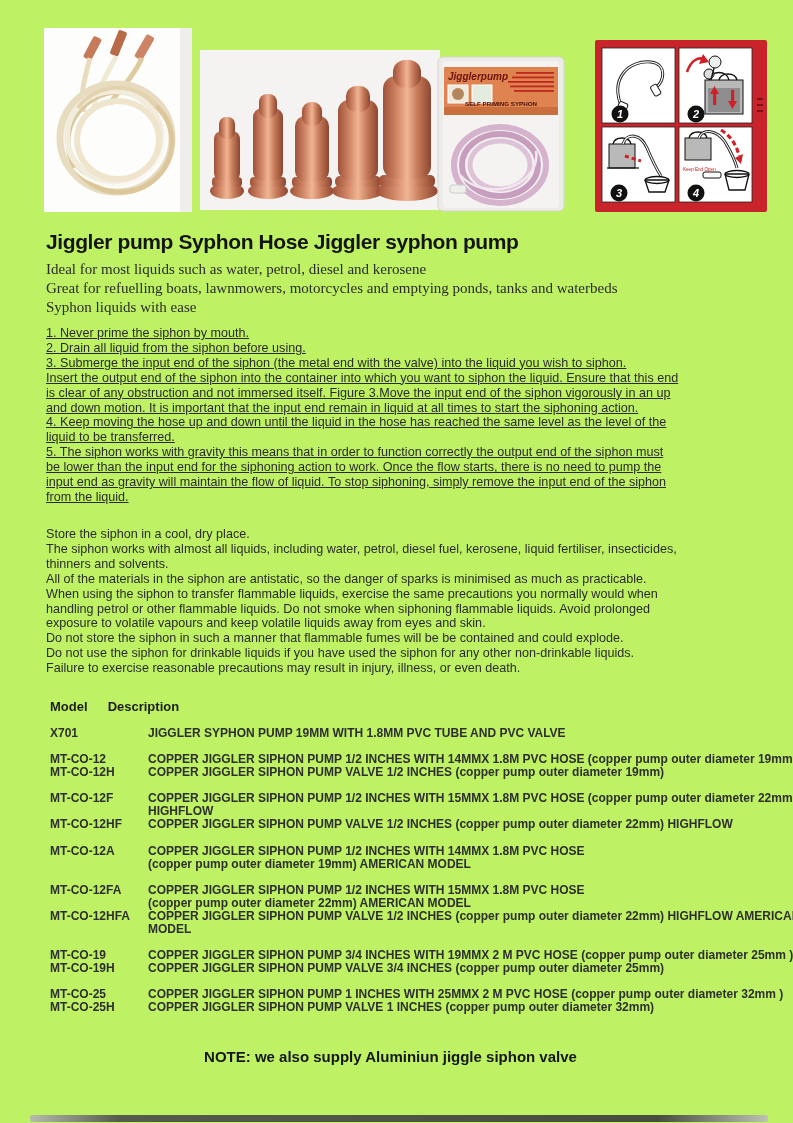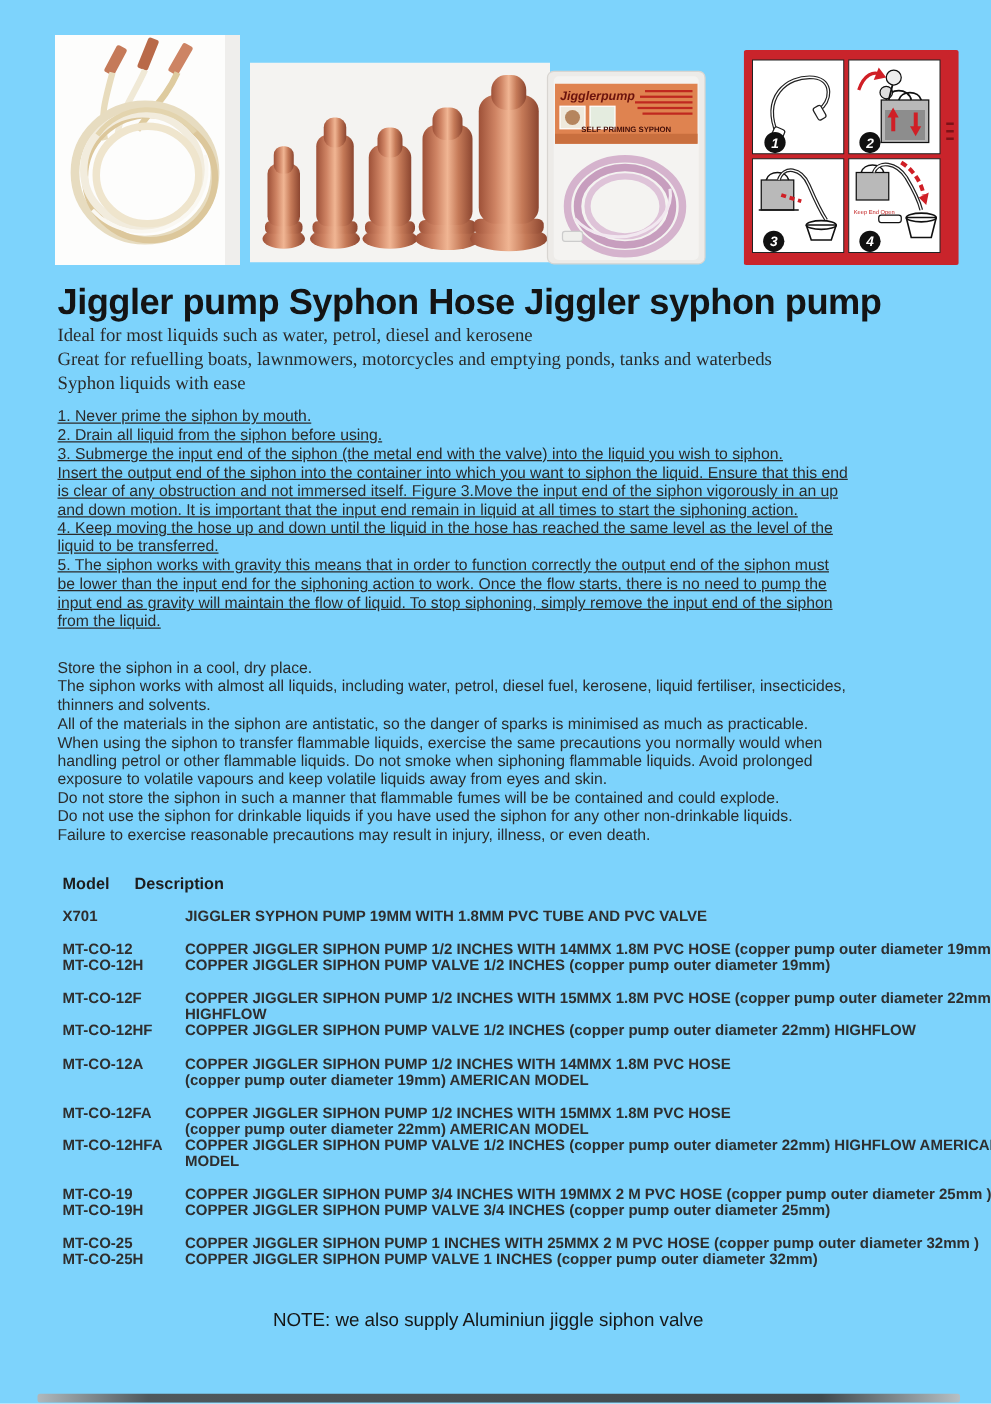--- a/index.html
+++ b/index.html
@@ -1,29 +1,29 @@
 <!DOCTYPE html>
 <html><head>
 <meta charset="utf-8">
 <style>
   html,body{margin:0;padding:0;background:#ffffff;}
-  .page{position:relative;width:793px;height:1123px;background:#7dd3fc;overflow:hidden;
+  .page{position:relative;width:793px;height:1123px;background:#bef264;overflow:hidden;
         font-family:"Liberation Sans","DejaVu Sans",sans-serif;color:#222;}
 
   
   .photo{position:absolute;}
   .photo-hoses{left:44px;top:28px;width:148px;height:184px;}
   .photo-pumps{left:200px;top:50px;width:240px;height:160px;}
   .photo-package{left:436px;top:55px;width:130px;height:158px;}
   .photo-diagram{left:595px;top:40px;width:172px;height:172px;}
   .photo svg{display:block;width:100%;height:100%;}
 
   
   .title-block{position:absolute;left:46px;top:226px;width:720px;}
-  h1.main-title{margin:0;font-size:29px;line-height:32px;font-weight:bold;
+  h1.main-title{margin:0;font-size:21px;line-height:32px;font-weight:bold;
                 letter-spacing:-0.4px;color:#141414;white-space:nowrap;}
   .subtitle{margin-top:2px;font-size:15px;line-height:19px;color:#2b2b2b;white-space:pre;font-family:Liberation Serif, serif;}
 
   
   .bodytext{position:absolute;left:46px;width:740px;font-size:12.6px;line-height:14.9px;
             color:#2b2b2b;white-space:pre;}
   .instructions{top:326px;text-decoration:underline;}
   .care{top:527px;}
 
   
@@ -31,21 +31,21 @@
   .table-header .hm{display:inline-block;width:54px;}
   .table-body{position:absolute;left:50px;top:727px;width:716px;font-size:12px;
               line-height:13.1px;color:#2e2e2e;font-weight:bold;}
   .tgroup{margin-bottom:13px;}
   .trow{display:flex;align-items:flex-start;}
   .cell-model{flex:none;width:98px;white-space:pre;}
   .cell-desc{white-space:pre;}
 
   
   .note-line{position:absolute;left:0;right:12px;top:1048px;text-align:center;
-             font-size:15px;font-weight:normal;color:#161616;}
+             font-size:15px;font-weight:bold;color:#161616;}
 
   
   .scan-edge{position:absolute;left:30px;right:25px;bottom:1px;height:7px;border-radius:2px;
              background:linear-gradient(to right,#b5b5b5,#4a4a4a 12%,#3a3a3a 85%,#bdbdbd);
              opacity:.9;}
 </style>
 </head>
 <body>
 
 <div class="page">

